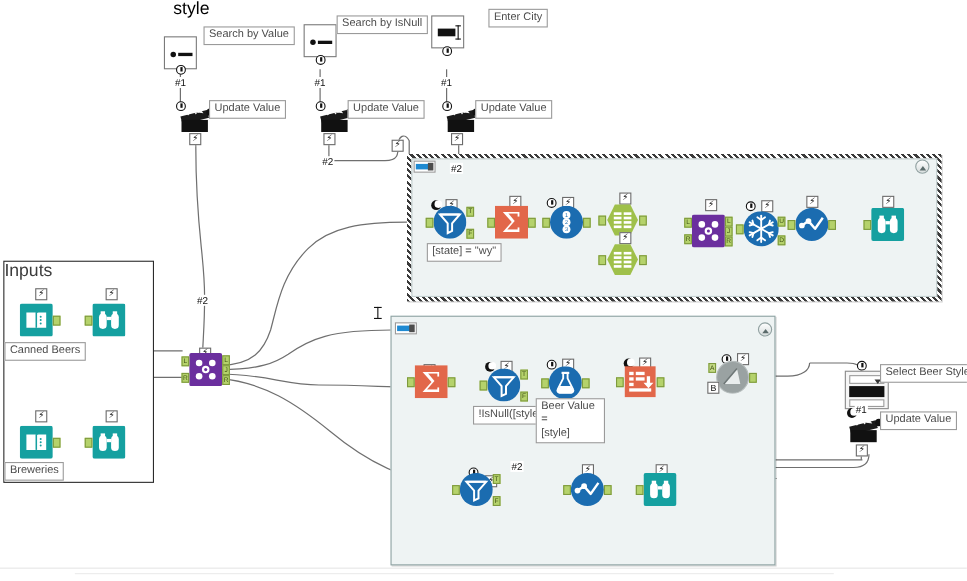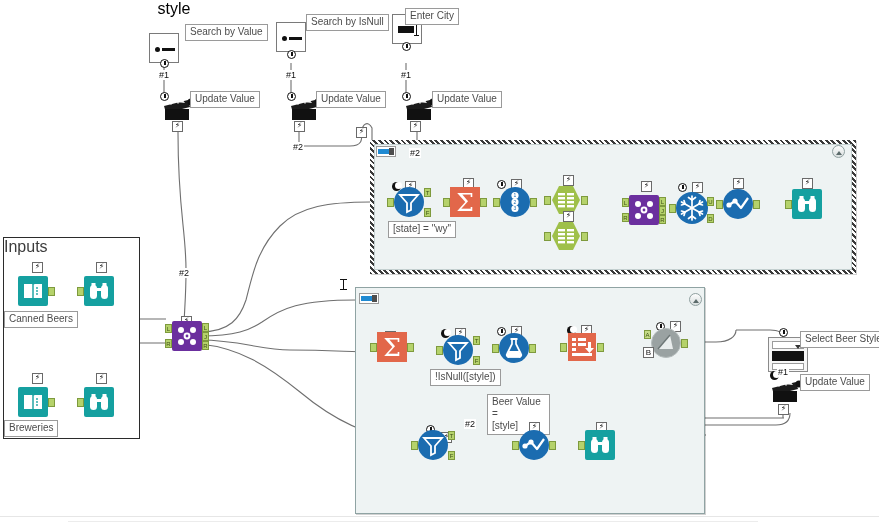--- a/index.html
+++ b/index.html
@@ -13,21 +13,21 @@
     position:absolute;
     border:1px solid #9a9a9a;
     background:#ffffff;
     color:#4c4c4c;
     font-size:10px;
     line-height:12px;
     padding:1px 4px 2px 4px;
     white-space:pre;
     box-sizing:border-box;
   }
-  .anno.multiline{white-space:pre-line;margin-top:32px;}
+  .anno.multiline{white-space:pre-line;}
 
   
   .container{
     position:absolute;
     background:#eef3f3;
     border:1px solid #8fa3a3;
     box-sizing:border-box;
     box-shadow:1px 1px 0 rgba(0,0,0,.18);
   }
   
@@ -249,21 +249,21 @@
   </div>
   <div class="anno" style="left:316px;top:91px;">Update Value</div>
   <span class="badge lightning" style="left:294px;top:121px;"></span>
   <div class="wirelabel" style="left:292px;top:142px;">#2</div>
   <span class="badge lightning" style="left:356px;top:127px;"></span>
 
   <div class="widget" style="left:392px;top:14px;">
     <span class="tbox-bar"></span>
     <span class="tbox-caret"></span>
   </div>
-  <div class="anno" style="left:405px;top:8px;">Enter City</div>
+  <div class="anno" style="left:444px;top:8px;">Enter City</div>
   <span class="clockdot" style="left:402px;top:42px;"></span>
   <div class="wirelabel" style="left:400px;top:70px;">#1</div>
   <span class="clockdot" style="left:402px;top:92px;"></span>
 
   <div class="action" style="left:404px;top:96px;">
     <svg width="34" height="26" viewBox="0 0 34 26">
       <polygon points="2,10 26,4 28,11 4,17" fill="#1b1b1b"></polygon>
       <polygon points="6,5 9,9 13,4 16,8 20,3 23,7" fill="#ffffff" opacity="0.95"></polygon>
       <rect x="3" y="13" width="24" height="11" fill="#111111"></rect>
       <circle cx="29" cy="6" r="3.4" fill="#111111"></circle>

